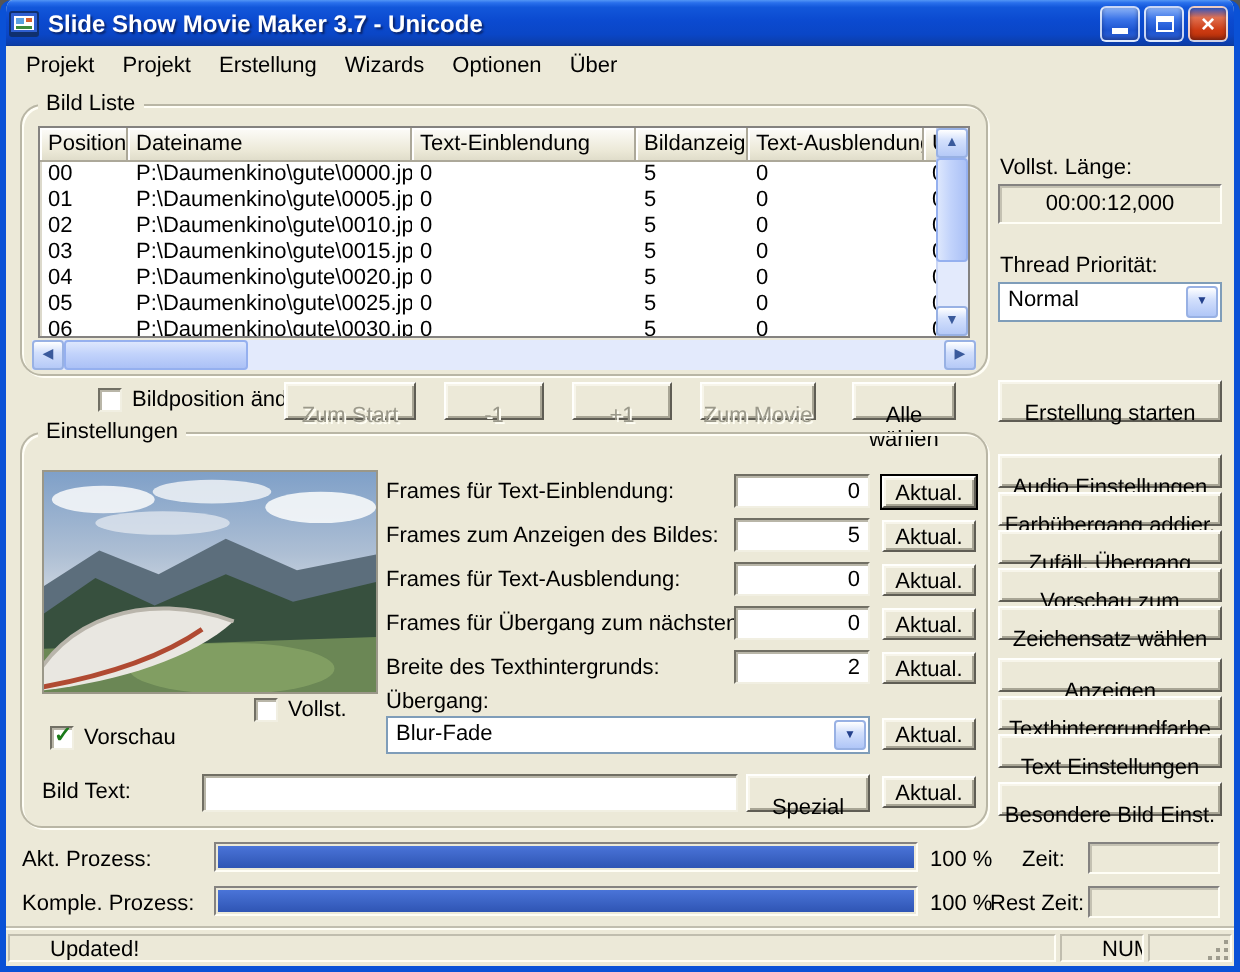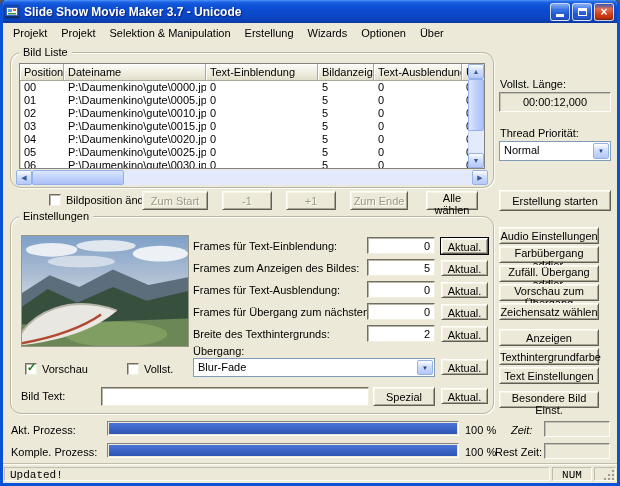--- a/index.html
+++ b/index.html
@@ -67,21 +67,21 @@
     position:absolute; background:linear-gradient(90deg,#dde7fd,#c2d3fb 45%,#abc1f6);
     border:1px solid #95b0ef; border-radius:2px; cursor:pointer;
   }
   .sb-thumb.h { background:linear-gradient(180deg,#dde7fd,#c2d3fb 45%,#abc1f6); }
   
   .btn {
     position:absolute; font-family:"Liberation Sans",sans-serif; font-size:11px; color:#000;
     background:#ece9d8; cursor:pointer; text-align:center;
     border:1px solid; border-color:#fffffc #5f5d54 #5f5d54 #fffffc;
     box-shadow: inset 1px 1px 0 #f7f5ea, inset -1px -1px 0 #a8a595;
-    padding-top:0;
+    padding-top:10px;
   }
   .btn.disabled { color:#9a988a; text-shadow:1px 1px 0 #fffef4; cursor:default; }
   .btn.default { box-shadow: 0 0 0 1px #000, inset 1px 1px 0 #f7f5ea, inset -1px -1px 0 #a8a595; }
   
   .edit {
     position:absolute; background:#fff; border:1px solid; border-color:#716f64 #f1efe2 #f1efe2 #716f64;
     box-shadow: inset 1px 1px 0 #b9b6a8; font:11px "Liberation Sans",sans-serif; padding:1px 4px;
   }
   .edit.num { text-align:right; }
   .sunken {
@@ -107,32 +107,32 @@
   
   .lbl { position:absolute; white-space:nowrap; }
   
   .pbar { position:absolute; height:15px; background:#ece9d8; border:1px solid; border-color:#848280 #fffef6 #fffef6 #848280; }
   .pfill { position:absolute; left:1px; top:1px; bottom:1px; background:linear-gradient(180deg,#4a74d8,#2f55b4); }
   
   .statusbar {
     position:absolute; left:0; right:0; bottom:0; height:19px; background:#ece9d8;
     border-top:1px solid #fffef6; box-shadow: 0 -1px 0 #c0bdae; display:flex; align-items:stretch;
   }
-  .sb-pane { border:1px solid; border-color:#c0bdae #fffef6 #fffef6 #c0bdae; margin:2px 1px; padding:1px 5px; white-space:nowrap; overflow:hidden;font-family:Liberation Mono, monospace; }
+  .sb-pane { border:1px solid; border-color:#c0bdae #fffef6 #fffef6 #c0bdae; margin:2px 1px; padding:1px 20px; white-space:nowrap; overflow:hidden; }
   .sb-main { flex:1; }
   .sb-num { width:40px; text-align:center; }
   .sb-endp { width:22px; }
   .grip { position:absolute; right:0; bottom:0; width:15px; height:15px; cursor:nwse-resize; }
   .grip-dot { position:absolute; left:0; top:0; width:2px; height:2px;
     box-shadow: 10px 2px #9e9c8e, 10px 6px #9e9c8e, 6px 6px #9e9c8e, 10px 10px #9e9c8e, 6px 10px #9e9c8e, 2px 10px #9e9c8e; }
   .preview { position:absolute; left:10px; top:18px; width:168px; height:112px; border:1px solid #9a9788; }
   .set-label { position:absolute; left:182px; top:3px; white-space:nowrap; }
   .set-input { left:356px; top:0; width:68px; height:17px; }
   .aktual { left:430px; top:1px; width:47px; height:16px; padding-top:1px; }
-  .rp-btn { left:496px; width:100px; height:17px; }
+  .rp-btn { left:496px; width:112px; height:17px; }
 </style>
 </head>
 <body>
 
 <div class="win">
 
   <div class="titlebar">
     <svg class="appicon" viewBox="0 0 16 16">
       <rect x="1" y="2" width="14" height="12" rx="1" fill="#2f5fd0" stroke="#10306e"></rect>
       <rect x="3" y="4" width="10" height="7" fill="#fff"></rect>
@@ -151,21 +151,20 @@
         </span>
       <span class="tb-btn close">
           <span class="g-close">×</span>
         </span>
     </span>
   </div>
 
   <div class="menubar">
     <span class="menu-item">Projekt</span>
     <span class="menu-item">Projekt</span>
-    <span class="menu-item">Selektion &amp; Manipulation</span>
     <span class="menu-item">Erstellung</span>
     <span class="menu-item">Wizards</span>
     <span class="menu-item">Optionen</span>
     <span class="menu-item">Über</span>
   </div>
 
   <div class="group" style="left:7px; top:52px; width:484px; height:136px;">
     <span class="group-label">Bild Liste</span>
 
     <div class="lv">
@@ -250,21 +249,21 @@
     </div>
   </div>
 
   <label class="check" style="left:14px; top:194px;padding-left:32px;">
     <span class="cbox"></span>
     <span>Bildposition ändern</span>
   </label>
   <button class="btn disabled" style="left:139px; top:191px; width:66px; height:19px;">Zum Start</button>
   <button class="btn disabled" style="left:219px; top:191px; width:50px; height:19px;">-1</button>
   <button class="btn disabled" style="left:283px; top:191px; width:50px; height:19px;">+1</button>
-  <button class="btn disabled" style="left:347px; top:191px; width:58px; height:19px;">Zum Ende</button>
+  <button class="btn disabled" style="left:347px; top:191px; width:58px; height:19px;">Zum Movie</button>
   <button class="btn" style="left:423px; top:191px; width:52px; height:19px;">Alle wählen</button>
 
   <div class="group" style="left:7px; top:216px; width:484px; height:198px;">
     <span class="group-label">Einstellungen</span>
 
     <svg class="preview" viewBox="0 0 168 112" preserveAspectRatio="none">
       <defs>
         <linearGradient id="sky" x1="0" y1="0" x2="0" y2="1">
           <stop offset="0" stop-color="#7fa0c8"></stop>
             <stop offset="0.6" stop-color="#aebfd4"></stop>
@@ -317,21 +316,21 @@
       <span class="arrow">▼</span>
     </div>
     <button class="btn aktual" style="top:142px;">Aktual.</button>
 
     <label class="check" style="left:14px; top:146px;">
       <span class="cbox">
           <span class="tick">✓</span>
         </span>
       <span>Vorschau</span>
     </label>
-    <label class="check" style="left:116px; top:146px;">
+    <label class="check" style="left:116px; top:132px;">
       <span class="cbox"></span>
       <span>Vollst.</span>
     </label>
 
     <span class="lbl" style="left:10px; top:173px;">Bild Text:</span>
     <input class="edit" style="left: 90px; top: 170px; width: 268px; height: 19px;" value="">
     <button class="btn" style="left:362px; top:170px; width:62px; height:19px;">Spezial</button>
     <button class="btn aktual" style="top:171px;">Aktual.</button>
   </div>
 
@@ -354,21 +353,21 @@
   <button class="btn rp-btn" style="top:329px;">Anzeigen</button>
   <button class="btn rp-btn" style="top:348px;">Texthintergrundfarbe</button>
   <button class="btn rp-btn" style="top:367px;">Text Einstellungen</button>
   <button class="btn rp-btn" style="top:391px;">Besondere Bild Einst.</button>
 
   <span class="lbl" style="left:8px; top:424px;">Akt. Prozess:</span>
   <div class="pbar" style="left:104px; top:421px; width:352px;">
     <span class="pfill" style="width:348px;"></span>
   </div>
   <span class="lbl" style="left:462px; top:424px;">100 %</span>
-  <span class="lbl" style="left:508px; top:424px;font-style:italic;">Zeit:</span>
+  <span class="lbl" style="left:508px; top:424px;">Zeit:</span>
   <div class="sunken" style="left:541px; top:421px; width:66px; height:16px;"></div>
 
   <span class="lbl" style="left:8px; top:446px;">Komple. Prozess:</span>
   <div class="pbar" style="left:104px; top:443px; width:352px;">
     <span class="pfill" style="width:348px;"></span>
   </div>
   <span class="lbl" style="left:462px; top:446px;">100 %</span>
   <span class="lbl" style="left:492px; top:446px;">Rest Zeit:</span>
   <div class="sunken" style="left:541px; top:443px; width:66px; height:16px;"></div>
 

